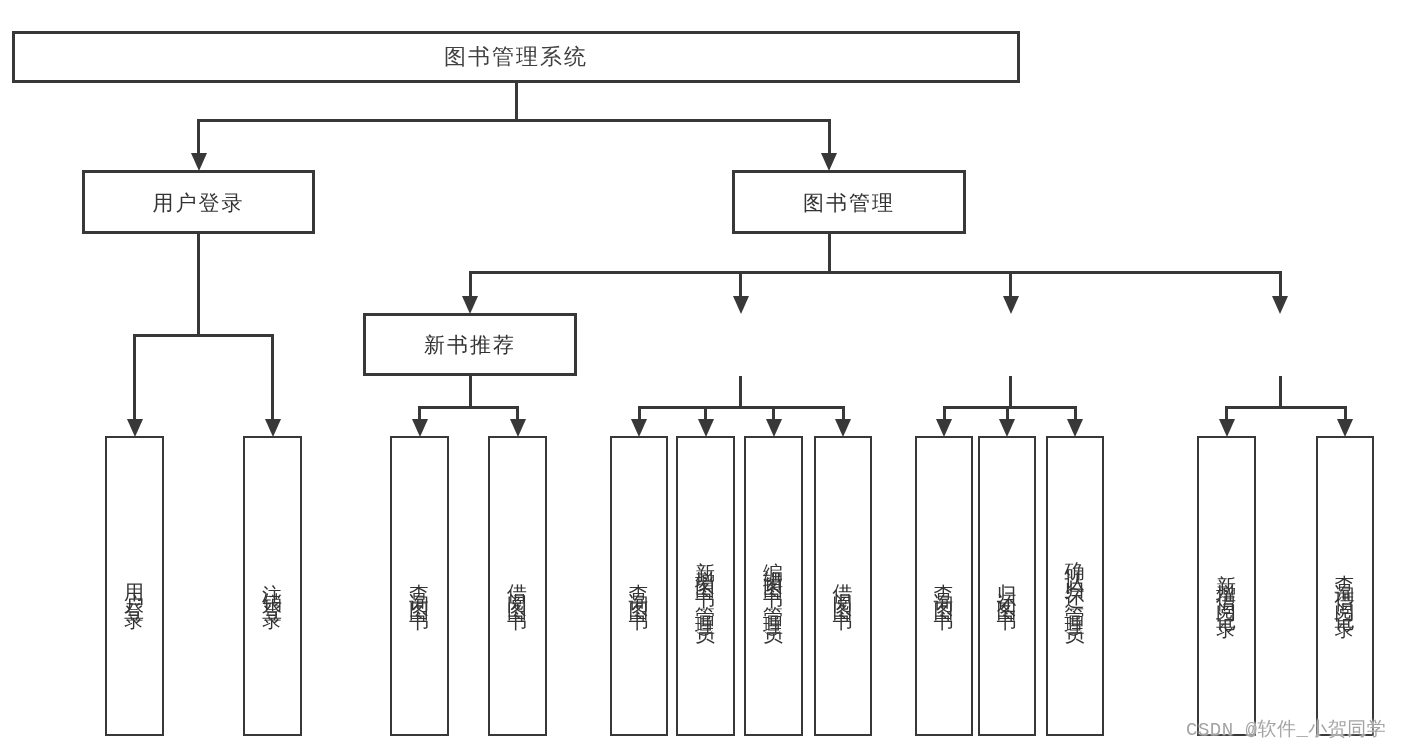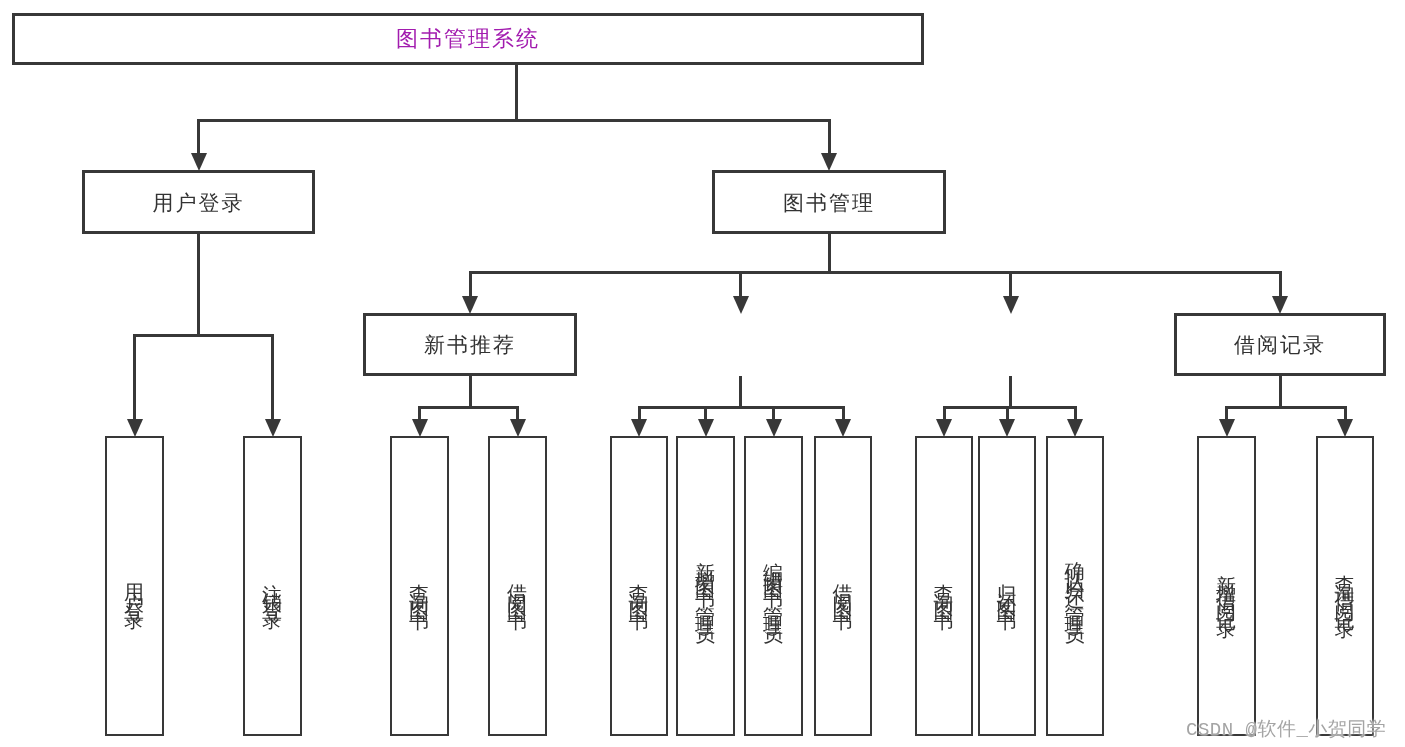--- a/index.html
+++ b/index.html
@@ -68,37 +68,37 @@
     text-shadow: 0 0 3px #ffffff, 0 0 2px #ffffff;
     z-index: 5;
     font-family: Liberation Mono, monospace;
   }
 </style>
 </head>
 <body>
 
 <div id="canvas">
   <div id="watermark" style="color: rgb(164, 164, 164);">CSDN @软件_小贺同学</div>
-<div class="box h root-box" style="left: 12px; top: 13px; width: 912px; height: 52px; border-color: rgb(56, 56, 56); color: #a21caf; background: rgb(255, 255, 255);">图书管理系统</div>
+<div class="box h root-box" style="left: 12px; top: 31px; width: 1008px; height: 52px; border-color: rgb(56, 56, 56); color: #404040; background: rgb(255, 255, 255);">图书管理系统</div>
     <div class="line" style="left: 514.5px; top: 65px; width: 3px; height: 55px; background: rgb(56, 56, 56);"></div>
     <div class="line" style="left: 197px; top: 118.5px; width: 633.5px; height: 3px; background: rgb(56, 56, 56);"></div>
     <div class="line" style="left: 197px; top: 120px; width: 3px; height: 37px; background: rgb(56, 56, 56);"></div>
     <div class="arrow" style="left: 190.5px; top: 153px; border-top-color: rgb(56, 56, 56);"></div>
     <div class="box h" style="left: 82px; top: 170px; width: 233px; height: 64px; border-color: rgb(56, 56, 56); color: rgb(51, 51, 51); background: rgb(255, 255, 255);">用户登录</div>
     <div class="line" style="left: 197px; top: 234px; width: 3px; height: 101px; background: rgb(56, 56, 56);"></div>
     <div class="line" style="left: 133px; top: 333.5px; width: 141px; height: 3px; background: rgb(56, 56, 56);"></div>
     <div class="line" style="left: 133px; top: 335px; width: 3px; height: 88px; background: rgb(56, 56, 56);"></div>
     <div class="arrow" style="left: 126.5px; top: 419px; border-top-color: rgb(56, 56, 56);"></div>
     <div class="box v" style="left: 105px; top: 436px; width: 59px; height: 300px; border-color: rgb(56, 56, 56); color: rgb(51, 51, 51); background: rgb(255, 255, 255);">用户登录</div>
     <div class="line" style="left: 271px; top: 335px; width: 3px; height: 88px; background: rgb(56, 56, 56);"></div>
     <div class="arrow" style="left: 264.5px; top: 419px; border-top-color: rgb(56, 56, 56);"></div>
     <div class="box v" style="left: 243px; top: 436px; width: 59px; height: 300px; border-color: rgb(56, 56, 56); color: rgb(51, 51, 51); background: rgb(255, 255, 255);">注销登录</div>
     <div class="line" style="left: 827.5px; top: 120px; width: 3px; height: 37px; background: rgb(56, 56, 56);"></div>
     <div class="arrow" style="left: 821px; top: 153px; border-top-color: rgb(56, 56, 56);"></div>
-    <div class="box h" style="left: 712px; top: 170px; width: 234px; height: 64px; border-color: rgb(56, 56, 56); color: rgb(51, 51, 51); background: rgb(255, 255, 255); text-align: right;">图书管理</div>
+    <div class="box h" style="left: 732px; top: 170px; width: 234px; height: 64px; border-color: rgb(56, 56, 56); color: rgb(51, 51, 51); background: rgb(255, 255, 255); text-align: right;">图书管理</div>
     <div class="line" style="left: 827.5px; top: 234px; width: 3px; height: 38px; background: rgb(56, 56, 56);"></div>
     <div class="line" style="left: 468.5px; top: 270.5px; width: 813px; height: 3px; background: rgb(56, 56, 56);"></div>
     <div class="line" style="left: 468.5px; top: 272px; width: 3px; height: 28px; background: rgb(56, 56, 56);"></div>
     <div class="arrow" style="left: 462px; top: 296px; border-top-color: rgb(56, 56, 56);"></div>
     <div class="box h" style="left: 363px; top: 313px; width: 214px; height: 63px; border-color: rgb(56, 56, 56); color: rgb(51, 51, 51); background: rgb(255, 255, 255);">新书推荐</div>
     <div class="line" style="left: 468.5px; top: 376px; width: 3px; height: 31px; background: rgb(56, 56, 56);"></div>
     <div class="line" style="left: 418px; top: 405.5px; width: 101px; height: 3px; background: rgb(56, 56, 56);"></div>
     <div class="line" style="left: 418px; top: 407px; width: 3px; height: 16px; background: rgb(56, 56, 56);"></div>
     <div class="arrow" style="left: 411.5px; top: 419px; border-top-color: rgb(56, 56, 56);"></div>
     <div class="box v" style="left: 390px; top: 436px; width: 59px; height: 300px; border-color: rgb(56, 56, 56); color: rgb(51, 51, 51); background: rgb(255, 255, 255);">查询图书</div>
@@ -129,21 +129,20 @@
     <div class="arrow" style="left: 936px; top: 419px; border-top-color: rgb(56, 56, 56);"></div>
     <div class="box v" style="left: 915px; top: 436px; width: 58px; height: 300px; border-color: rgb(56, 56, 56); color: rgb(51, 51, 51); background: rgb(255, 255, 255);">查询图书</div>
     <div class="line" style="left: 1005.5px; top: 407px; width: 3px; height: 16px; background: rgb(56, 56, 56);"></div>
     <div class="arrow" style="left: 999px; top: 419px; border-top-color: rgb(56, 56, 56);"></div>
     <div class="box v" style="left: 978px; top: 436px; width: 58px; height: 300px; border-color: rgb(56, 56, 56); color: rgb(51, 51, 51); background: rgb(255, 255, 255);">归还图书</div>
     <div class="line" style="left: 1073.5px; top: 407px; width: 3px; height: 16px; background: rgb(56, 56, 56);"></div>
     <div class="arrow" style="left: 1067px; top: 419px; border-top-color: rgb(56, 56, 56);"></div>
     <div class="box v" style="left: 1046px; top: 436px; width: 58px; height: 300px; border-color: rgb(56, 56, 56); color: rgb(51, 51, 51); background: rgb(255, 255, 255);">确认归还（管理员）</div>
     <div class="line" style="left: 1278.5px; top: 272px; width: 3px; height: 28px; background: rgb(56, 56, 56);"></div>
     <div class="arrow" style="left: 1272px; top: 296px; border-top-color: rgb(56, 56, 56);"></div>
-    <div class="box h" style="left: 1174px; top: 313px; width: 212px; height: 63px; border-color: rgb(56, 56, 56); color: rgb(51, 51, 51); background: rgb(255, 255, 255);">借阅记录</div>
     <div class="line" style="left: 1278.5px; top: 376px; width: 3px; height: 31px; background: rgb(56, 56, 56);"></div>
     <div class="line" style="left: 1225px; top: 405.5px; width: 121.5px; height: 3px; background: rgb(56, 56, 56);"></div>
     <div class="line" style="left: 1225px; top: 407px; width: 3px; height: 16px; background: rgb(56, 56, 56);"></div>
     <div class="arrow" style="left: 1218.5px; top: 419px; border-top-color: rgb(56, 56, 56);"></div>
     <div class="box v" style="left: 1197px; top: 436px; width: 59px; height: 300px; border-color: rgb(56, 56, 56); color: rgb(51, 51, 51); background: rgb(255, 255, 255);">新增借阅记录</div>
     <div class="line" style="left: 1343.5px; top: 407px; width: 3px; height: 16px; background: rgb(56, 56, 56);"></div>
     <div class="arrow" style="left: 1337px; top: 419px; border-top-color: rgb(56, 56, 56);"></div>
     <div class="box v" style="left: 1316px; top: 436px; width: 58px; height: 300px; border-color: rgb(56, 56, 56); color: rgb(51, 51, 51); background: rgb(255, 255, 255);">查询借阅记录</div>
   </div>
 

